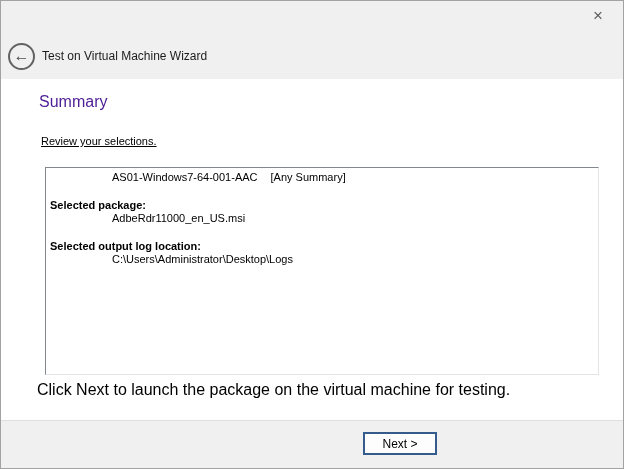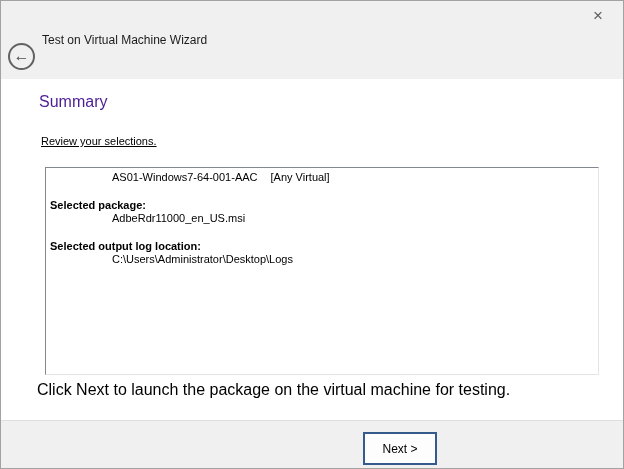--- a/index.html
+++ b/index.html
@@ -41,21 +41,21 @@
     color: #4d4d4d;
     background: transparent;
   }
   .back-btn .glyph {
     font-size: 16px;
     line-height: 1;
     transform: translateY(-1px);
   }
   .window-title {
     position: absolute;
-    left: 41px; top: 32px;
+    left: 41px; top: 48px;
     font-size: 12px;
     color: #1b1b1b;
     line-height: 15px;
   }
 
   
   .page-heading {
     position: absolute;
     left: 38px; top: 92px;
     font-size: 16px;
@@ -98,21 +98,21 @@
   .footer {
     position: absolute;
     left: 0; right: 0; bottom: 0;
     height: 48px;
     background: #f0f0f0;
     border-top: 1px solid #dfdfdf;
   }
   .btn {
     position: absolute;
     top: 11px;
-    width: 74px; height: 33px;
+    width: 74px; height: 23px;
     background: #fdfdfd;
     border: 1px solid #adadad;
     font-family: "Liberation Sans", sans-serif;
     font-size: 12px;
     color: #000000;
     text-align: center;
     padding: 0;
   }
   .btn-next {
     left: 362px;
@@ -136,21 +136,21 @@
     <div class="window-title">Test on Virtual Machine Wizard</div>
   </div>
 
   <div class="page-heading">Summary</div>
 
   <div class="instruction">Review your selections.</div>
 
   <div class="summary-box">
     <div class="summary-group">
       <div class="summary-value">
-        <span>AS01-Windows7-64-001-AAC</span><span class="summary-extra">[Any Virtual]</span>
+        <span>AS01-Windows7-64-001-AAC</span><span class="summary-extra">[Any Summary]</span>
       </div>
     </div>
     <div class="summary-group">
       <div class="summary-label">Selected package:</div>
       <div class="summary-value">AdbeRdr11000_en_US.msi</div>
     </div>
     <div class="summary-group">
       <div class="summary-label">Selected output log location:</div>
       <div class="summary-value">C:\Users\Administrator\Desktop\Logs</div>
     </div>

